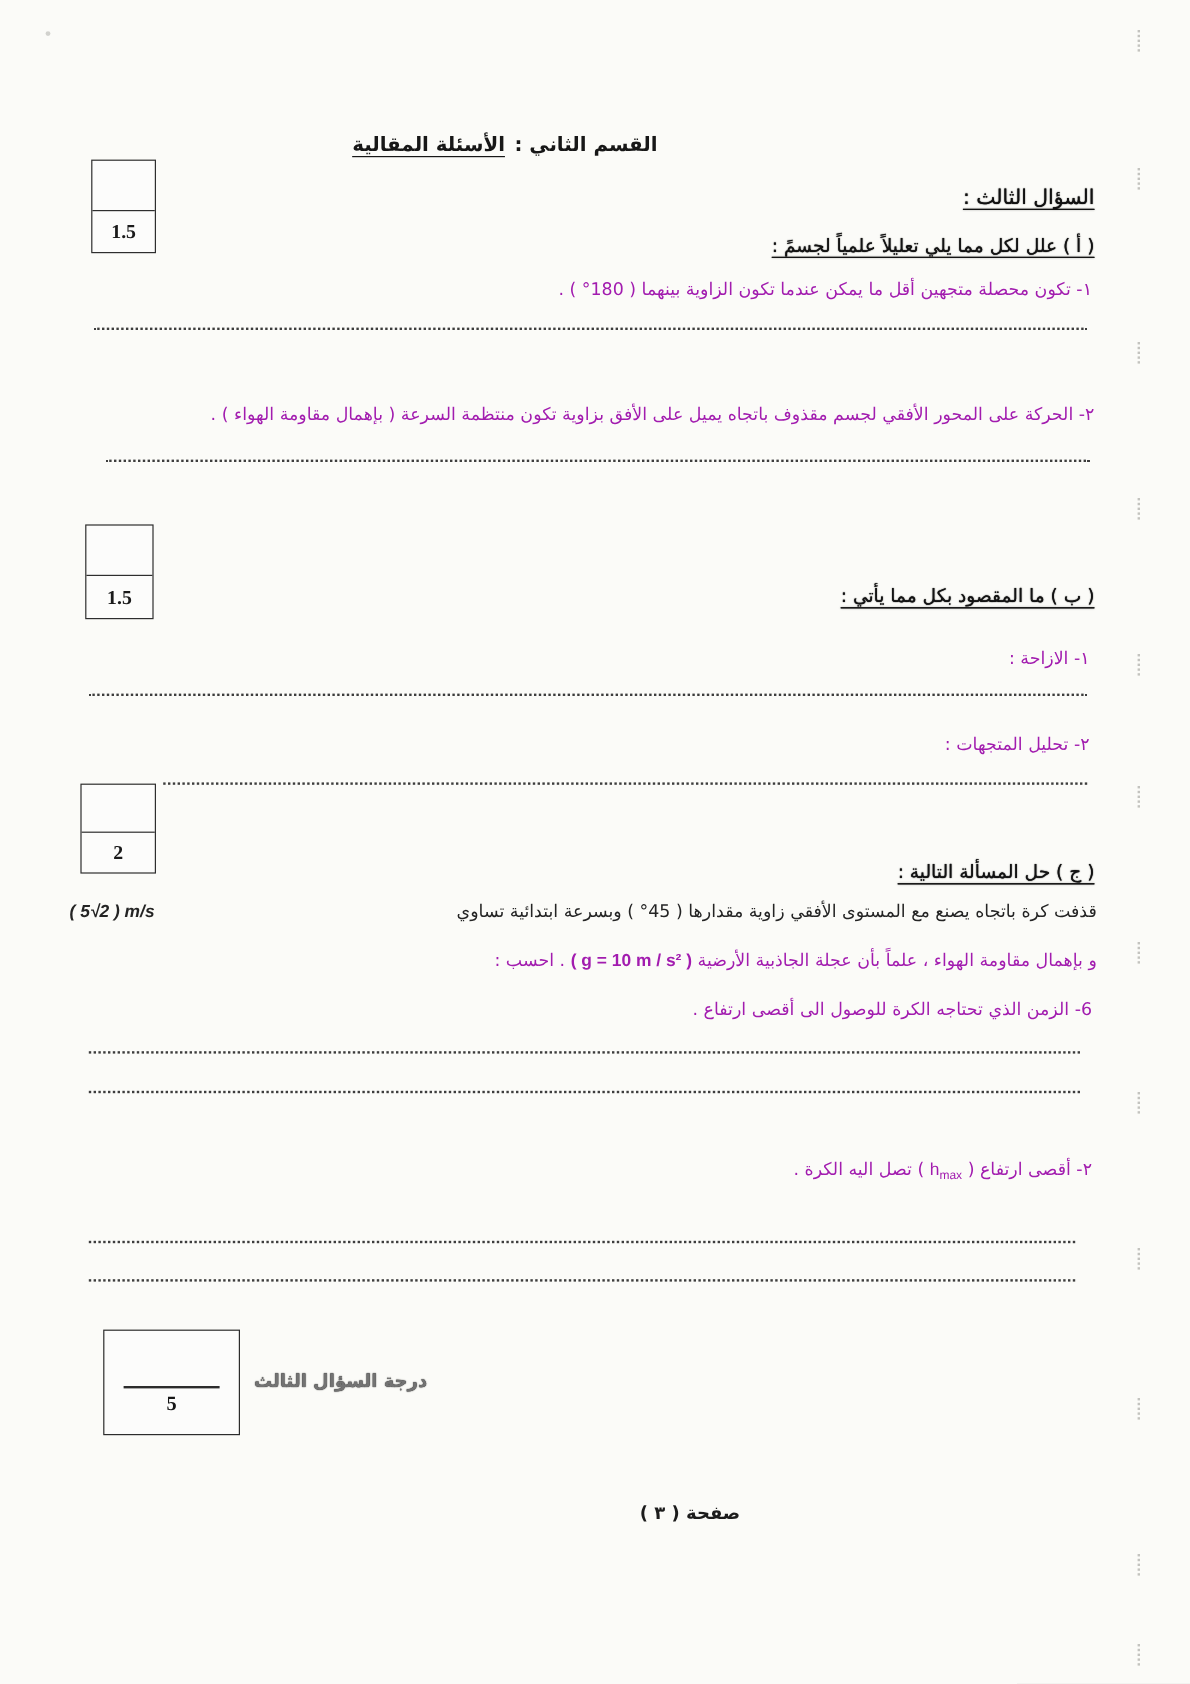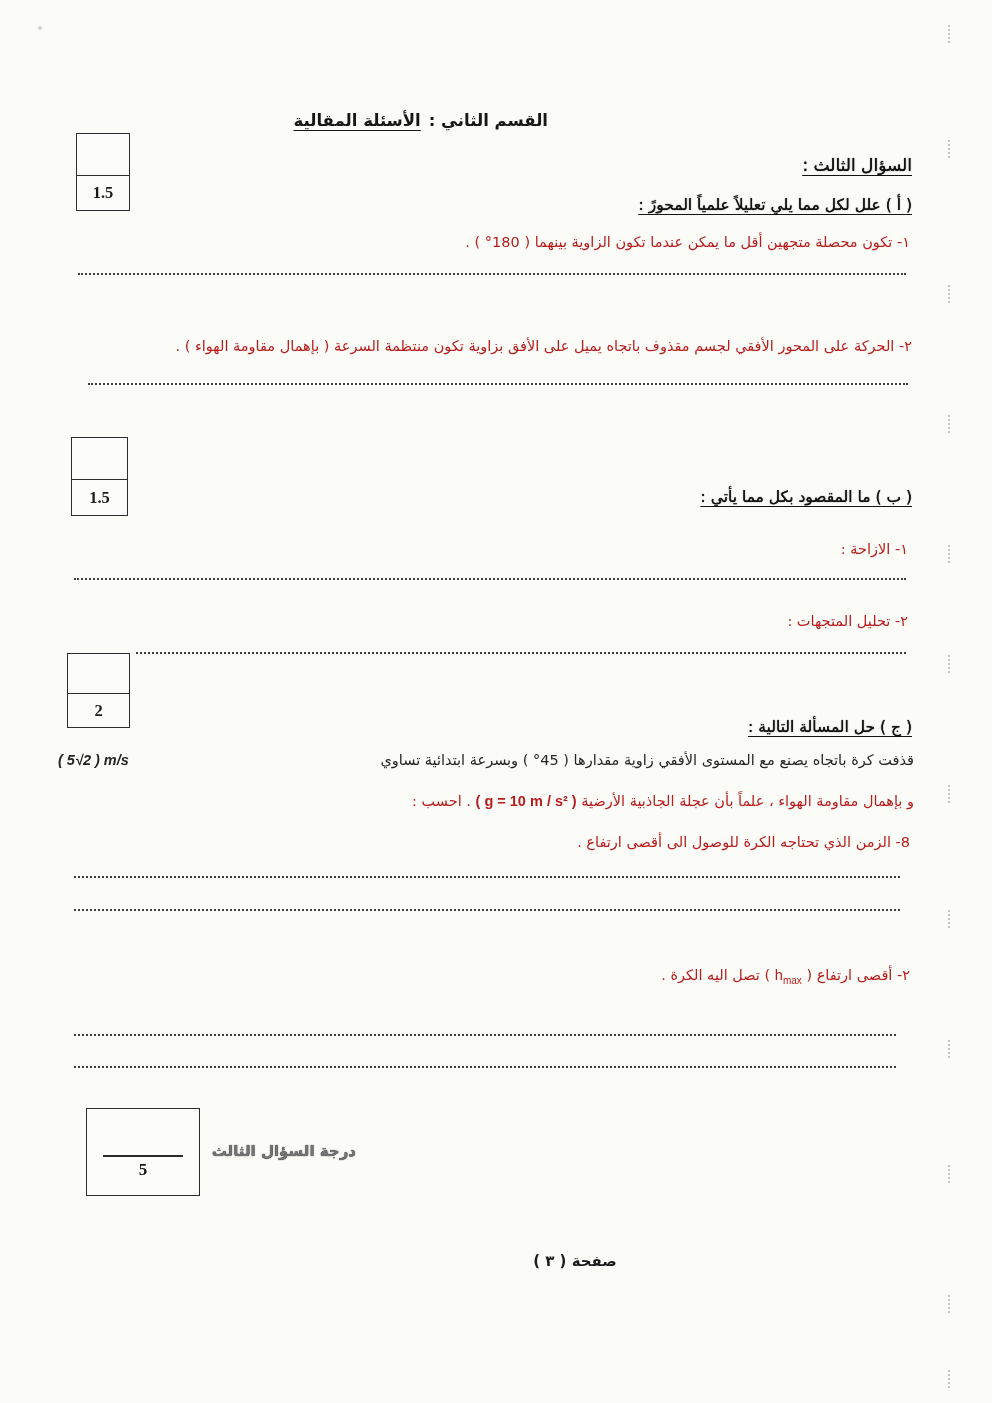--- a/index.html
+++ b/index.html
@@ -34,21 +34,21 @@
     display: flex;
     direction: rtl;
     gap: 8px;
     font-size: 16.5px;
     font-weight: bold;
     color: #171717;
   }
 
   .q-title { font-size: 17px; color: #111; }
   .part-heading { font-size: 15.5px; color: #131313; }
-  .item-text { font-size: 14.5px; color: #b91c1c; }
+  .item-text { font-size: 14.5px; color: #a21caf; }
 
   .dotted {
     border-bottom: 2px dotted #3d3d3d;
     height: 0;
   }
 
   .latin {
     direction: ltr;
     unicode-bidi: isolate;
     font-family: Liberation Sans, sans-serif;
@@ -129,21 +129,21 @@
     <span class="underline">الأسئلة المقالية</span>
   </div>
 
   <div class="abs rtl bold q-title underline smudge" style="top:155px; right:80px;">السؤال الثالث :</div>
 
   <div class="abs score-box" style="left:76px; top:133px; width:54px; height:78px;">
     <div class="cell-top"></div>
     <div class="cell-val">1.5</div>
   </div>
 
-  <div class="abs rtl bold part-heading underline smudge" style="top:196px; right:80px;">( أ ) علل لكل مما يلي تعليلاً علمياً المحورً :</div>
+  <div class="abs rtl bold part-heading underline smudge" style="top:196px; right:80px;">( أ ) علل لكل مما يلي تعليلاً علمياً لجسمً :</div>
 
   <div class="abs rtl item-text" style="top:234px; right:82px;">١- تكون محصلة متجهين أقل ما يمكن عندما تكون الزاوية بينهما ( 180° ) .</div>
 
   <div class="abs dotted" style="top:273px; left:78px; right:86px;"></div>
 
   <div class="abs rtl item-text" style="top:338px; right:80px;">٢- الحركة على المحور الأفقي لجسم مقذوف باتجاه يميل على الأفق بزاوية تكون منتظمة السرعة ( بإهمال مقاومة الهواء ) .</div>
 
   <div class="abs dotted" style="top:383px; left:88px; right:84px;"></div>
 
   <div class="abs score-box" style="left:71px; top:437px; width:57px; height:79px;">
@@ -172,21 +172,21 @@
     <span>قذفت كرة باتجاه يصنع مع المستوى الأفقي زاوية مقدارها ( 45° ) وبسرعة ابتدائية تساوي</span>
     <span class="latin latin-bold latin-italic">( 5√2 ) m/s</span>
   </div>
 
   <div class="abs rtl item-text" style="top:793px; right:78px; left:160px;">
     <span>و بإهمال مقاومة الهواء ، علماً بأن عجلة الجاذبية الأرضية</span>
     <span class="latin latin-bold">( g = 10 m / s² )</span>
     <span>. احسب :</span>
   </div>
 
-  <div class="abs rtl item-text" style="top:834px; right:82px;">8- الزمن الذي تحتاجه الكرة للوصول الى أقصى ارتفاع .</div>
+  <div class="abs rtl item-text" style="top:834px; right:82px;">6- الزمن الذي تحتاجه الكرة للوصول الى أقصى ارتفاع .</div>
 
   <div class="abs dotted" style="top:876px; left:74px; right:92px;"></div>
   <div class="abs dotted" style="top:909px; left:74px; right:92px;"></div>
 
   <div class="abs rtl item-text" style="top:967px; right:82px;">
     <span>٢- أقصى ارتفاع (</span>
     <span class="latin"><span>h</span><sub>max</sub></span>
     <span>) تصل اليه الكرة .</span>
   </div>
 

